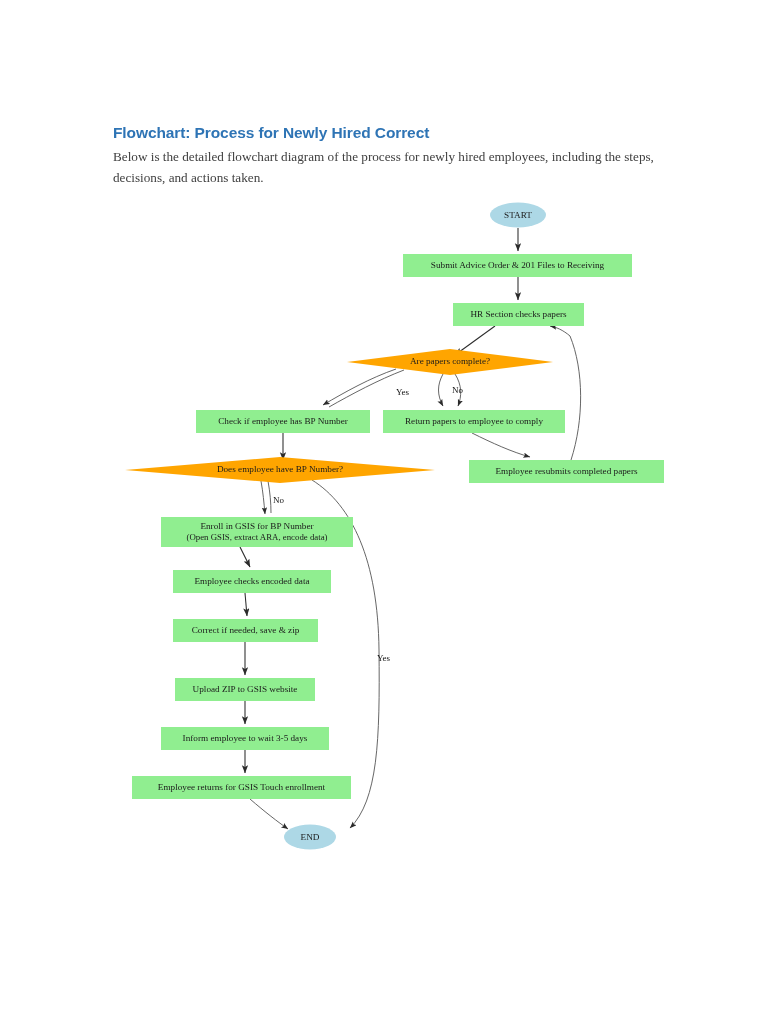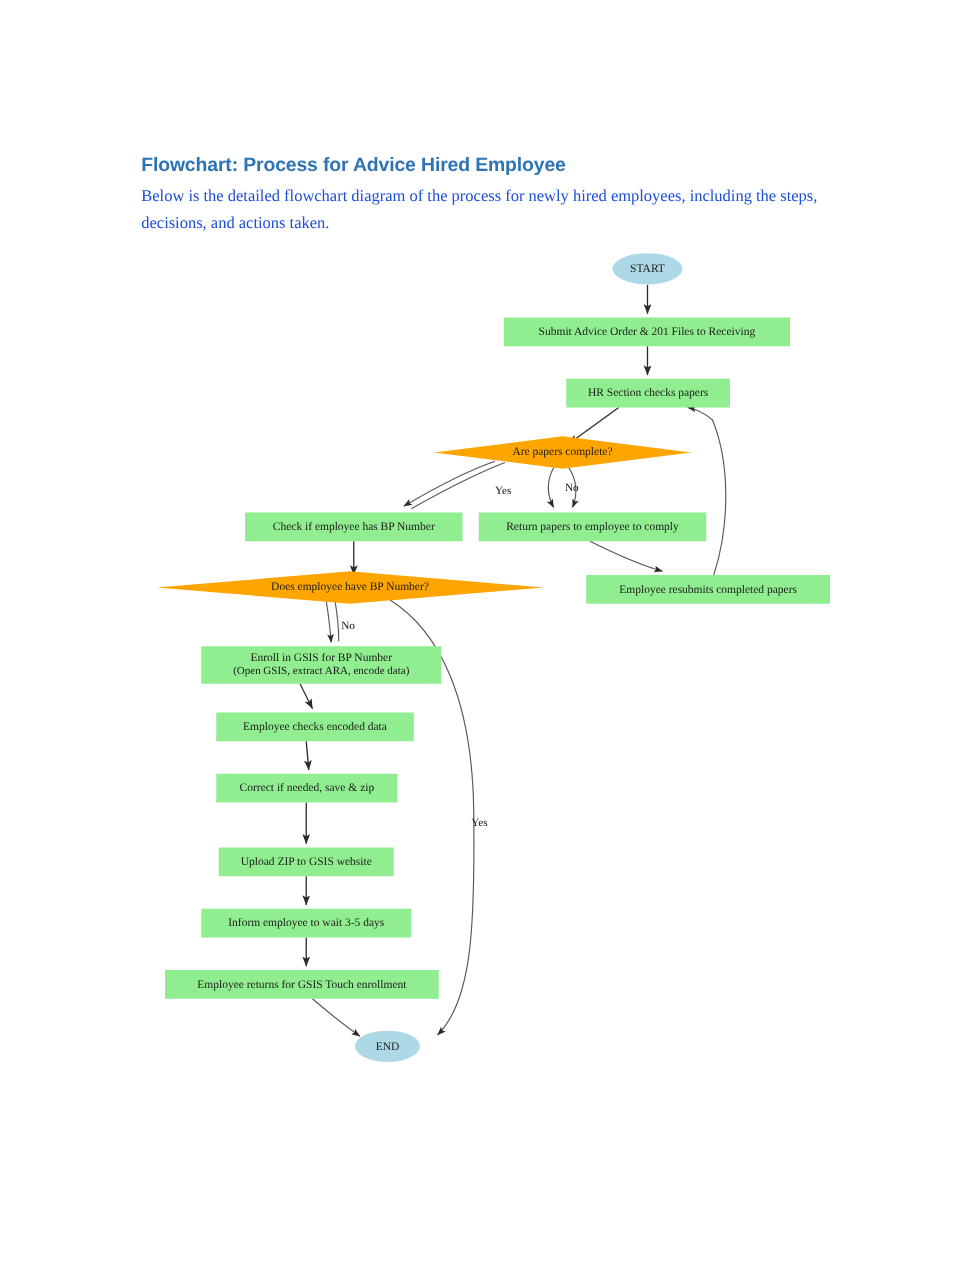--- a/index.html
+++ b/index.html
@@ -10,21 +10,21 @@
   }
   #page{position:absolute;left:0;top:0;width:768px;height:1024px;background:#fff;}
   .doc-header{position:absolute;left:113px;top:124px;width:560px;}
   .doc-title{
     font-family:"Liberation Sans", sans-serif;
     font-size:15.5px;font-weight:bold;color:#2E74B5;
     letter-spacing:-0.1px;margin:0 0 4px 0;line-height:18px;
   }
   .doc-intro{
     font-family:"Liberation Serif", serif;
-    font-size:13.2px;color:#1d4ed8;line-height:21px;margin:0;
+    font-size:13.2px;color:#404040;line-height:21px;margin:0;
     width:548px;text-align:left;
   }
   #chart{position:absolute;left:0;top:0;width:768px;height:980px;}
   svg{display:block;}
   .nodeText{
     font-family:"Liberation Serif", serif;
     font-size:9.2px;fill:#1b1b1b;
     dominant-baseline:middle;text-anchor:middle;
   }
   .nodeTextSmall{font-size:8.8px;}
@@ -40,21 +40,21 @@
   }
   .edge{fill:none;stroke:#555555;stroke-width:0.9px;}
   .edgeDark{fill:none;stroke:#2b2b2b;stroke-width:1.05px;}
 </style>
 </head>
 <body>
 
 <div id="page">
 
   <div class="doc-header">
-    <h1 class="doc-title">Flowchart: Process for Advice Hired Employee</h1>
+    <h1 class="doc-title">Flowchart: Process for Newly Hired Correct</h1>
     <p class="doc-intro">Below is the detailed flowchart diagram of the process for newly hired employees, including the steps, decisions, and actions taken.</p>
   </div>
 
   <div id="chart">
     <svg width="768" height="1024" viewBox="0 0 768 1024">
       <defs>
         <marker id="ah" markerWidth="9" markerHeight="9" refX="7.4" refY="3" orient="auto" markerUnits="strokeWidth">
           <path d="M0,0 L7.6,3 L0,6 L1.6,3 z" fill="#2b2b2b"></path>
         </marker>
       </defs>

